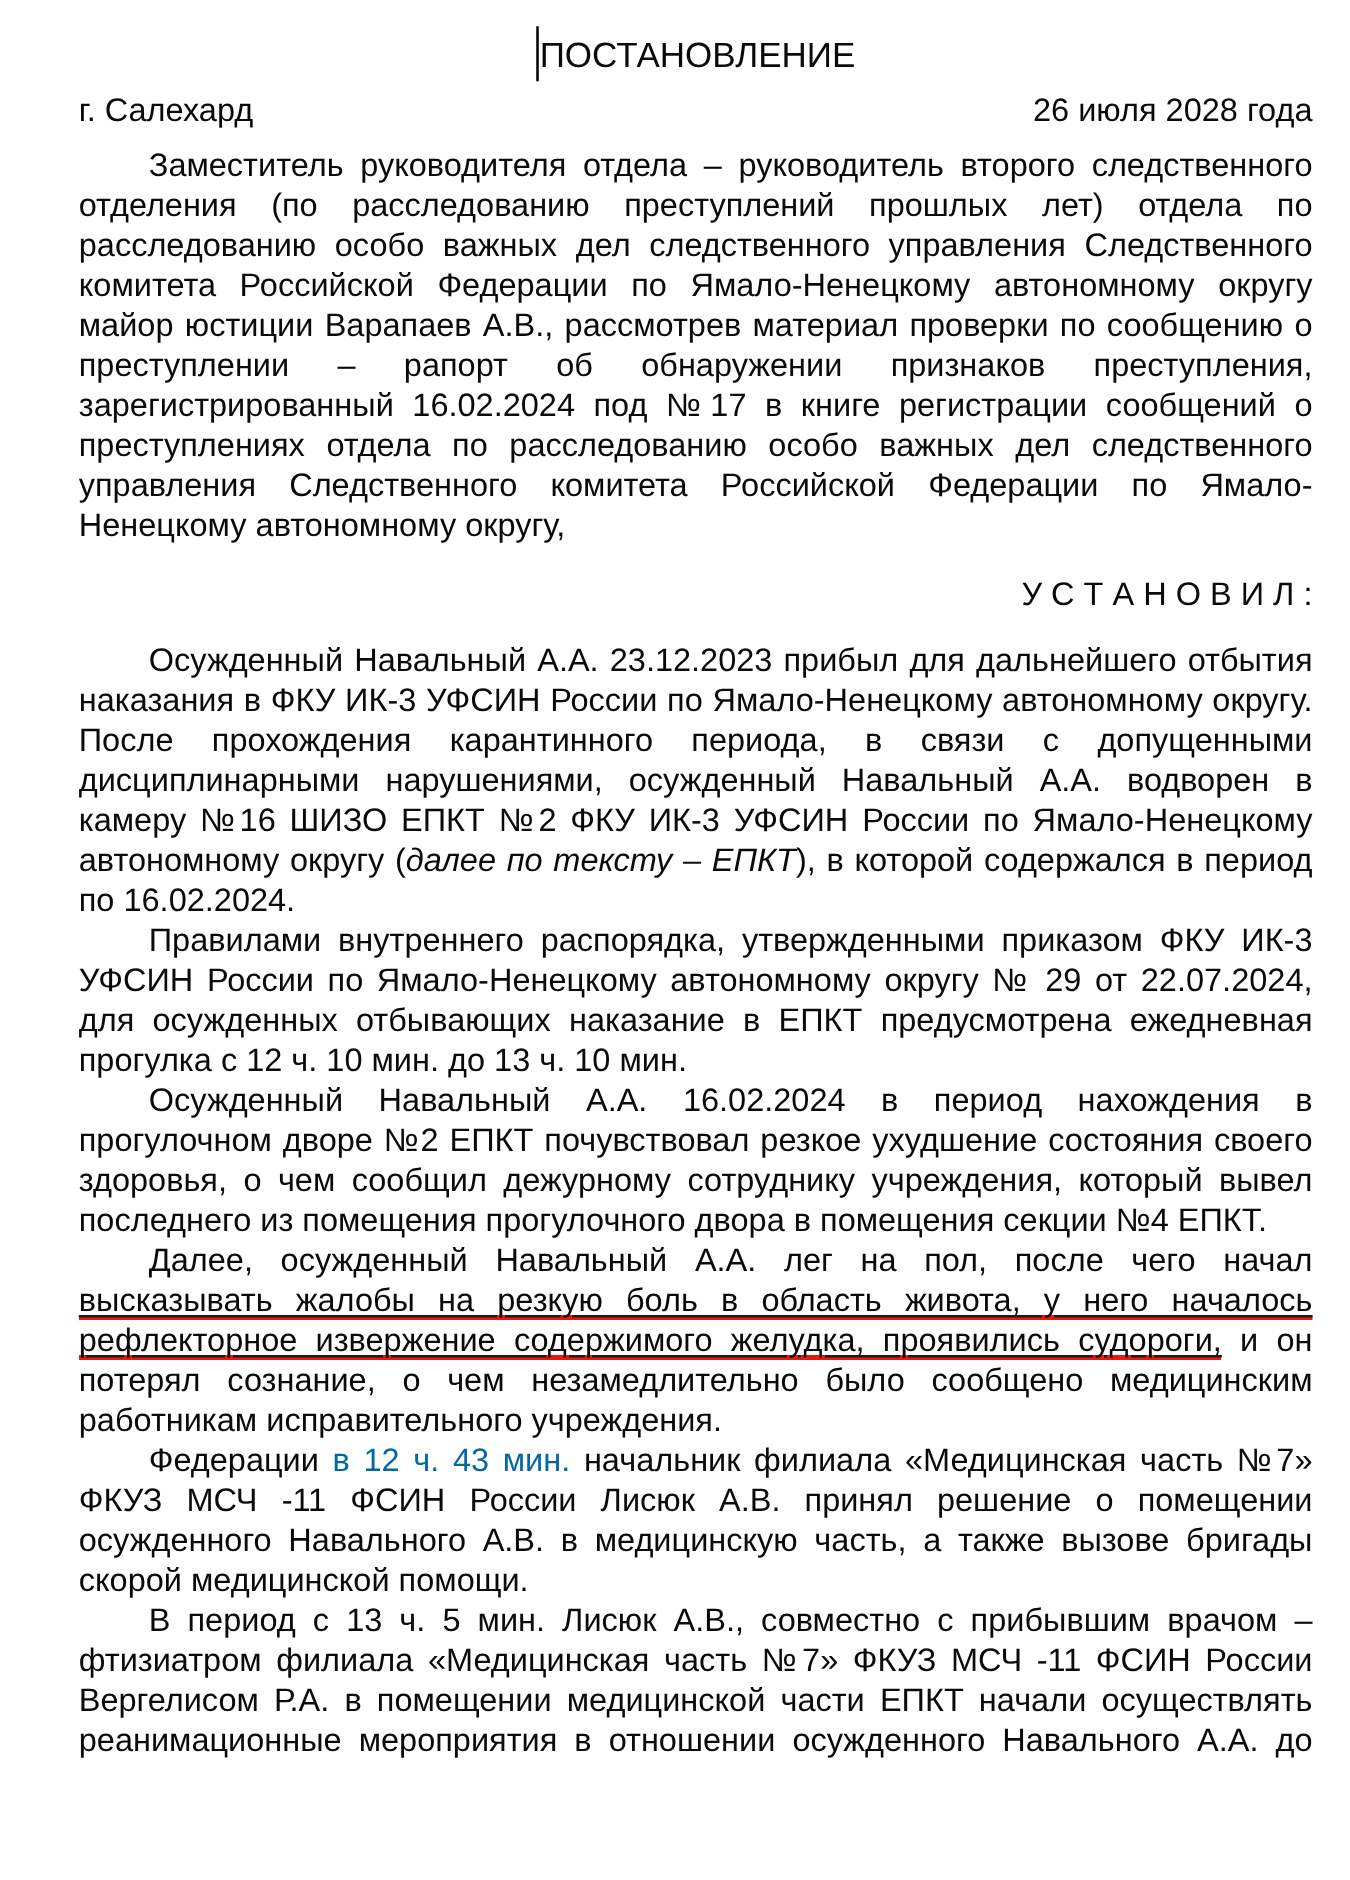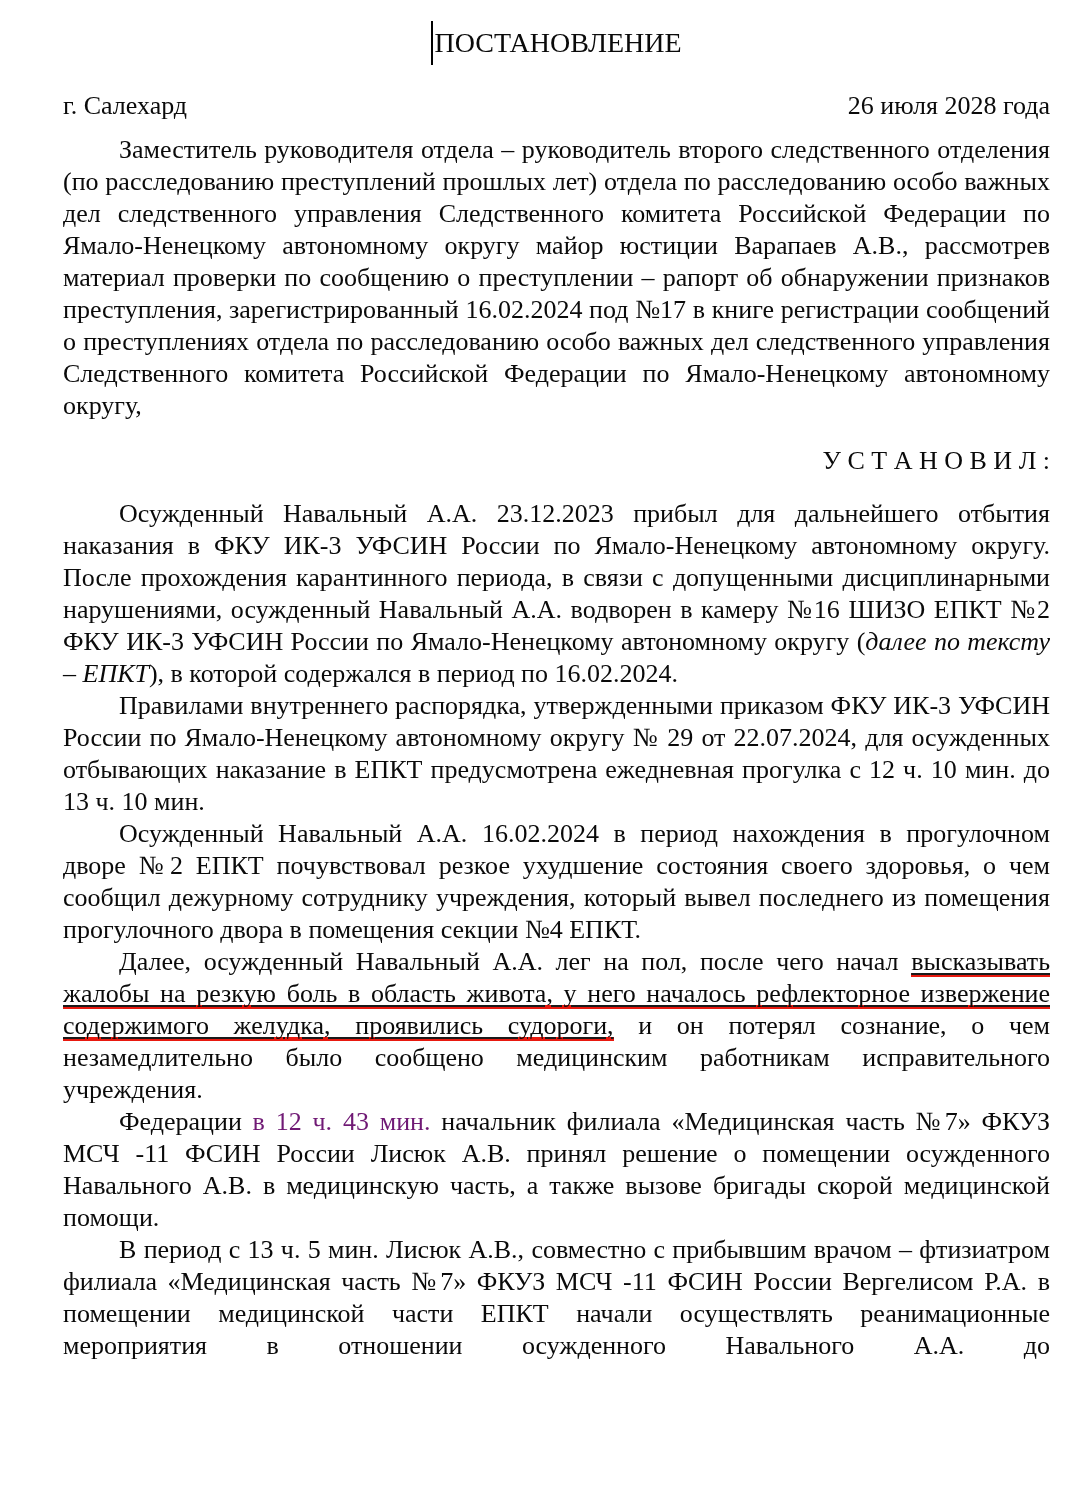--- a/index.html
+++ b/index.html
@@ -7,21 +7,21 @@
     padding: 0;
     background: #ffffff;
   }
   .page {
     position: relative;
     width: 1080px;
     height: 1504px;
     margin: 0 auto;
     background: #ffffff;
     color: #0a0a0a;
-    font-family: Liberation Serif, serif;
+    font-family: Liberation Sans, sans-serif;
     font-size: 26px;
     line-height: 32px;
     overflow: hidden;
   }
   .content {
     padding: 24px 30px 0 63px;
   }
   .title-block {
     text-align: center;
   }
@@ -40,21 +40,21 @@
     top: -3px;
     margin-right: 1px;
   }
   .subtitle-line {
     font-size: 26px;
     line-height: 30px;
   }
   .dateline {
     display: flex;
     justify-content: space-between;
-    margin-top: 22px;
+    margin-top: 4px;
   }
   .para {
     margin: 0;
     text-align: justify;
     text-indent: 56px;
   }
   .preamble {
     margin-top: 12px;
   }
   .resolved {
@@ -62,21 +62,21 @@
     text-align: right;
     text-indent: 0;
     font-weight: normal;
     font-size: 26px;
     line-height: 32px;
   }
   .italic {
     font-style: italic;
   }
   .red-text {
-    color: #701a75;
+    color: #0369a1;
   }
   
   .marked {
     text-decoration: underline;
     text-decoration-color: #1a1a1a;
     text-decoration-thickness: 1.5px;
     text-underline-offset: 3px;
     background: linear-gradient(#e8190f, #e8190f) left bottom / 100% 4px no-repeat;
     padding-bottom: 1px;
     box-decoration-break: clone;

